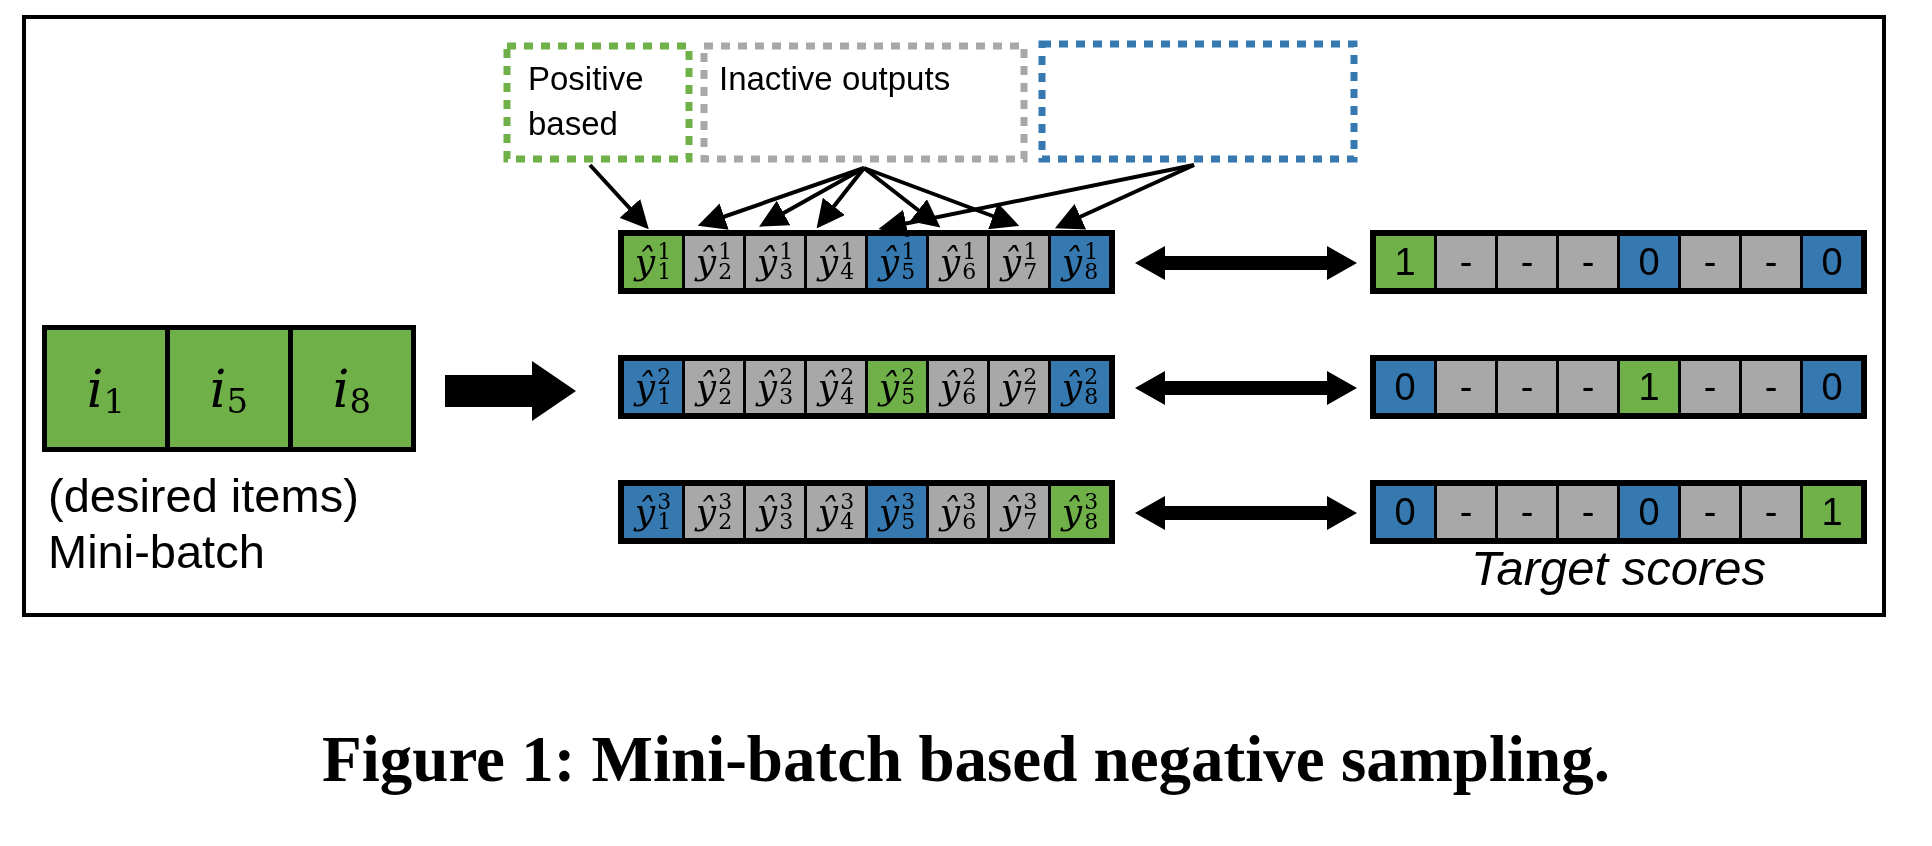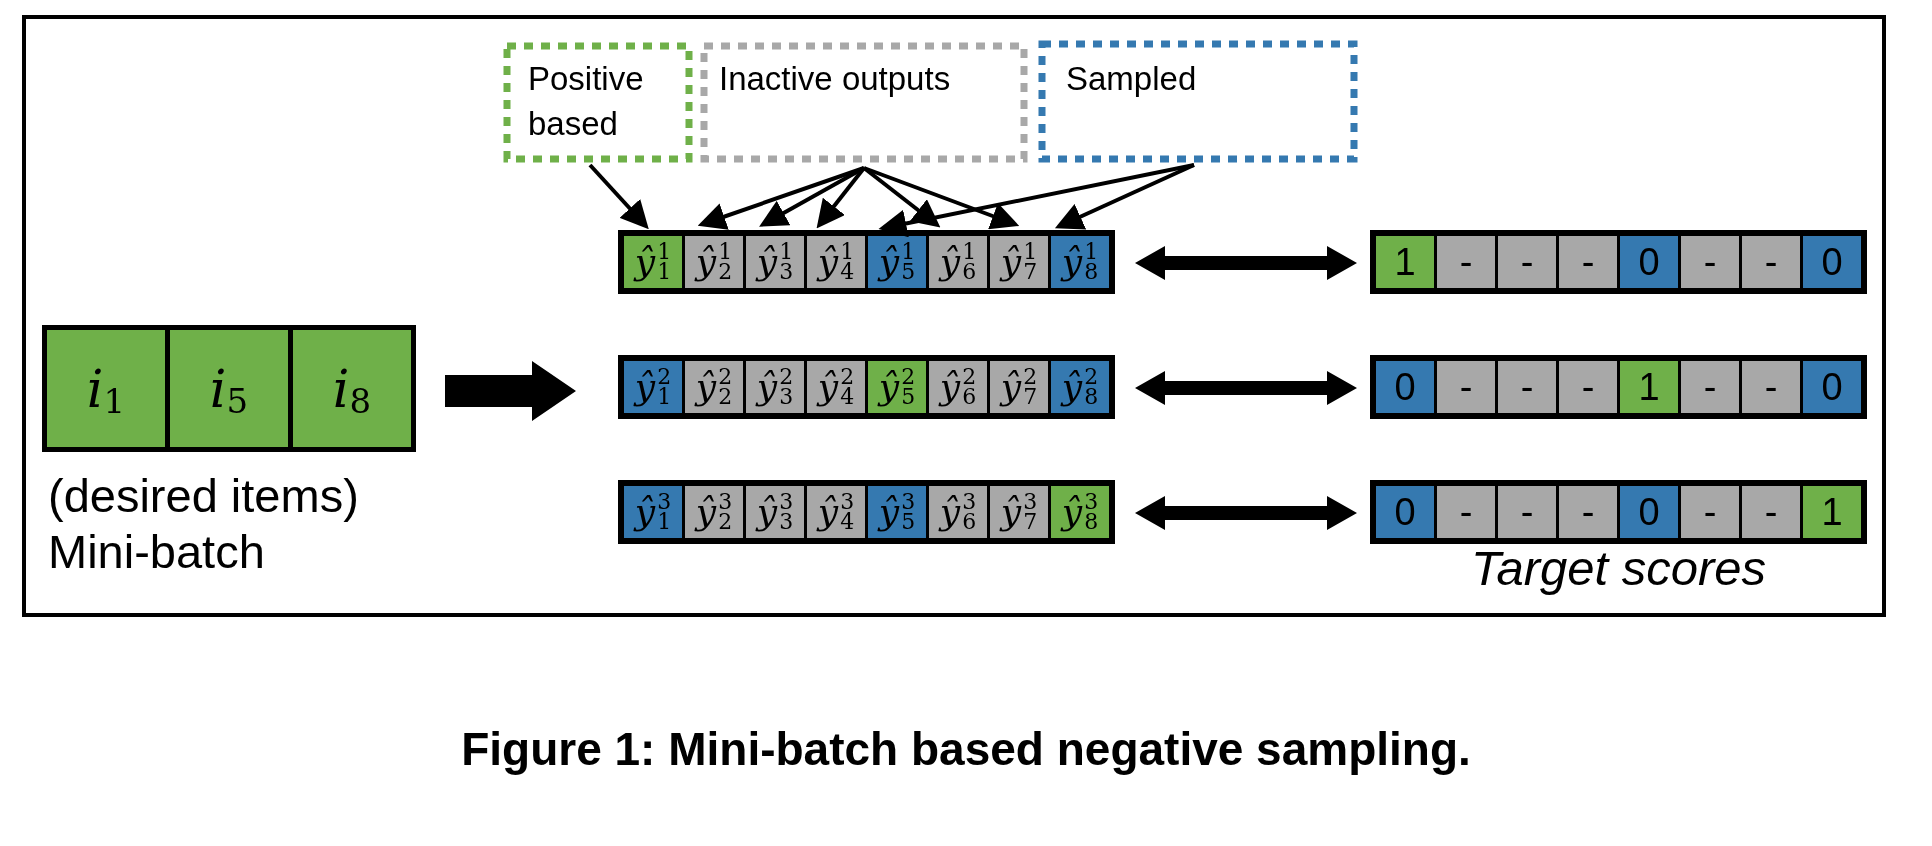--- a/index.html
+++ b/index.html
@@ -35,21 +35,21 @@
   .mbcell { width:128px; height:127px; box-sizing:border-box; border:5px solid var(--ink); margin-right:-5px;
             background:var(--positive); display:flex; align-items:center; justify-content:center; }
   .mbcell:last-child { margin-right:0; }
   .mb-sym { font-family:"DejaVu Serif", serif; font-style:italic; font-size:52px; }
   .mb-sub { font-family:"DejaVu Serif", serif; font-size:34px; transform:translateY(12px); }
 
   .biglabel { position:absolute; font-size:47px; line-height:56px; color:var(--ink); z-index:4; }
   .centerlabel { position:absolute; font-size:49px; text-align:center; color:var(--ink); z-index:4; }
 
   .caption { position:absolute; left:0; top:722px; width:1932px; text-align:center; z-index:4;
-             font-family:Liberation Sans, sans-serif; font-weight:bold; font-size:46px; color:var(--ink); }
+             font-family:Liberation Serif, serif; font-weight:bold; font-size:65px; color:var(--ink); }
 
   .arrow-line { stroke:var(--ink); stroke-width:4px; fill:none; }
   .solid { fill:var(--ink); stroke:none; }
 </style>
 </head>
 <body>
 
 <div class="stage">
 
   <div class="frame"></div>
@@ -82,21 +82,20 @@
   </svg>
 
   <div class="legend-text" style="left:528px; top:56px;">
     <div>Positive</div>
     <div>based</div>
   </div>
   <div class="legend-text" style="left:688px; top:56px;margin-left:31px;">
     <div>Inactive outputs</div>
   </div>
   <div class="legend-text" style="left:1066px; top:56px;">
-    <div>Sampled</div>
   </div>
 
   <div class="mbrow">
       <div class="mbcell">
         <span class="mb-sym">i</span>
         <span class="mb-sub">1</span>
       </div>
       <div class="mbcell">
         <span class="mb-sym">i</span>
         <span class="mb-sub">5</span>

